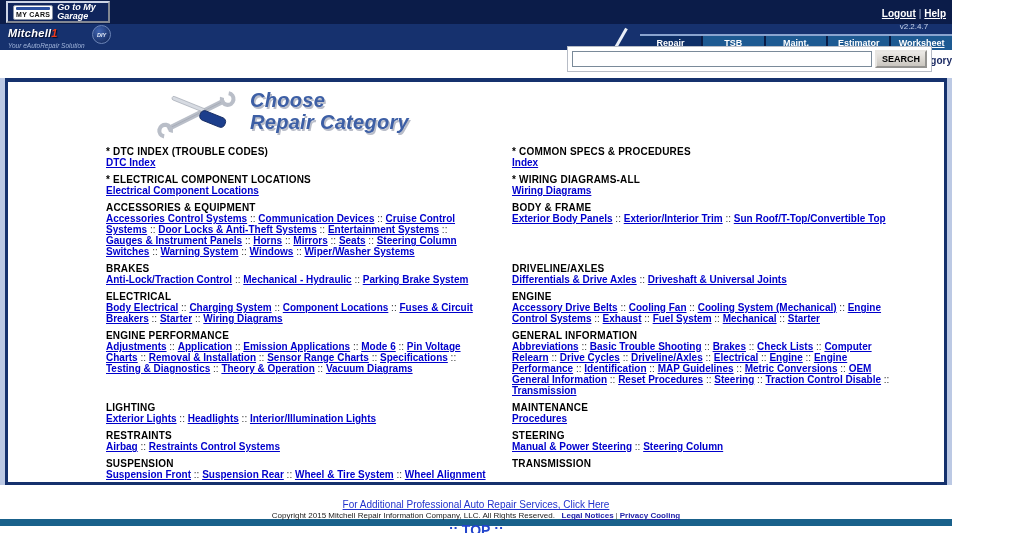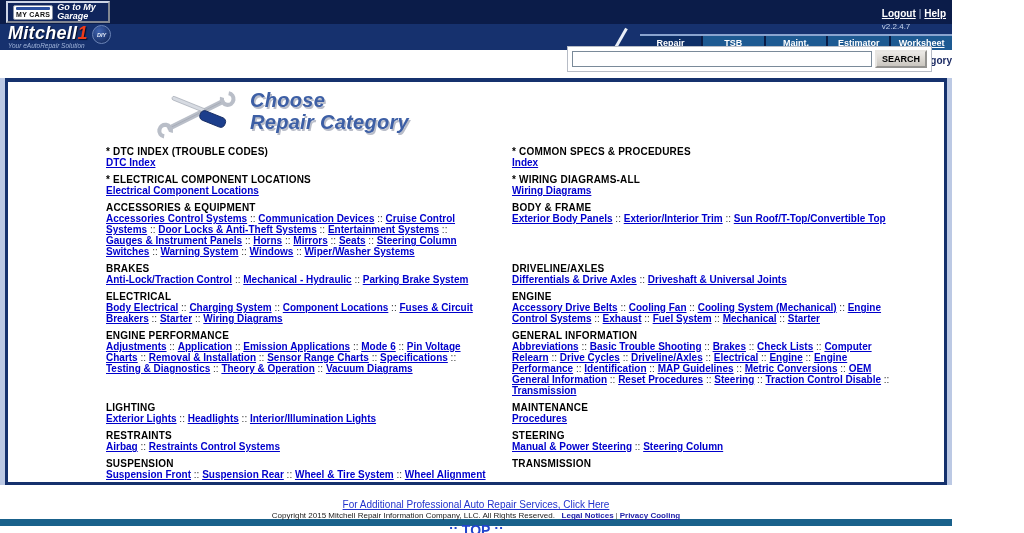--- a/index.html
+++ b/index.html
@@ -6,29 +6,29 @@
   body { font-family:"Liberation Sans", sans-serif; background:#fff; }
   .screen { width:952px; height:533px; overflow:hidden; background:#fff; position:relative; }
 
   
   .topbar { height:24px; background:#0b1c49; display:flex; justify-content:space-between; align-items:flex-start; padding:0 6px; position:relative; z-index:5; }
   .garage-btn { display:flex; align-items:center; gap:4px; background:#10255c; border:2px outset #cdd5e6; padding:1px 5px; margin-top:1px; cursor:pointer; height:22px; }
   .plate { display:inline-block; background:#fff; border:1px solid #8a93a5; border-radius:2px; padding:1px 2px 0; }
   .plate-strip { display:block; height:3px; background:#2a4fa0; border-radius:1px; margin-bottom:1px; }
   .plate-text { font-size:7px; font-weight:bold; color:#111; letter-spacing:.3px; line-height:8px; display:block; }
   .garage-label { color:#fff; font-weight:bold; font-style:italic; font-size:9px; line-height:9px; width:46px; }
-  .top-right { text-align:left; padding-top:3px; }
+  .top-right { text-align:center; padding-top:3px; }
   .top-links a { color:#fff; font-weight:bold; font-size:10px; text-decoration:underline; cursor:pointer; }
   .top-links .sep { color:#aebbd8; font-size:10px; margin:0 3px; }
   .version { color:#c6d2ea; font-size:8px; margin-top:1px; }
 
   
   .brandbar { height:26px; background:#16316e; position:relative; z-index:4; }
   .logo-wrap { position:absolute; left:8px; top:1px; }
-  .logo { font-size:18px; font-weight:bold; font-style:italic; color:#fff; letter-spacing:.3px; line-height:17px; text-shadow:1px 1px 1px #050d28; }
+  .logo { font-size:11px; font-weight:bold; font-style:italic; color:#fff; letter-spacing:.3px; line-height:17px; text-shadow:1px 1px 1px #050d28; }
   .logo-one { color:#ef3c1a; }
   .tagline { font-size:6.5px; font-style:italic; color:#9fb3d9; line-height:7px; }
   .badge { position:absolute; left:92px; top:1px; width:19px; height:19px; border-radius:50%; background:radial-gradient(circle at 35% 30%, #3f63b0, #0c1f4e); border:1px solid #6c85b8; color:#e8eef8; font-size:5.5px; font-style:italic; font-weight:bold; display:flex; align-items:center; justify-content:center; }
   .slash { position:absolute; right:330px; bottom:-1px; width:3px; height:24px; background:#e9eef7; transform:rotate(30deg); }
   .tabs { position:absolute; right:0; bottom:0; width:312px; height:16px; display:flex; background:#0a1c45; border-top:2px solid #8aa4cf; }
   .tab { flex:1; margin-right:2px; background:#1d5a92; color:#fff; font-size:9px; font-weight:bold; text-decoration:underline; display:flex; align-items:center; justify-content:center; cursor:pointer; }
   .tab:last-child { margin-right:0; }
   .tab.active { background:#0e2f67; }
 
   

